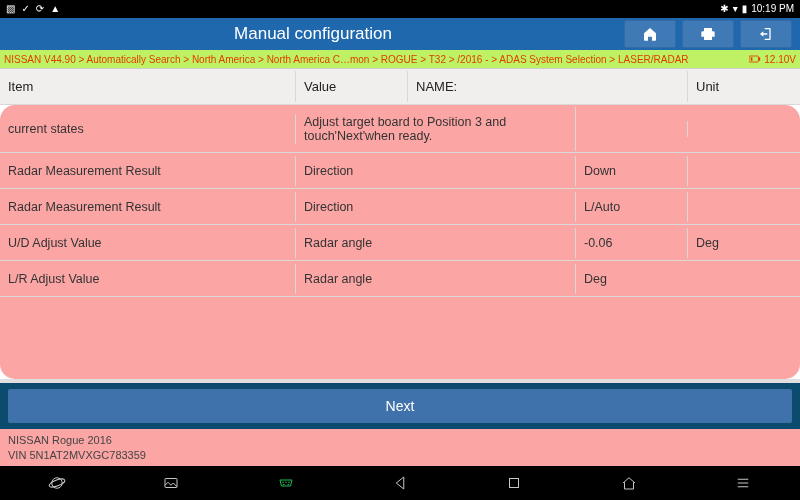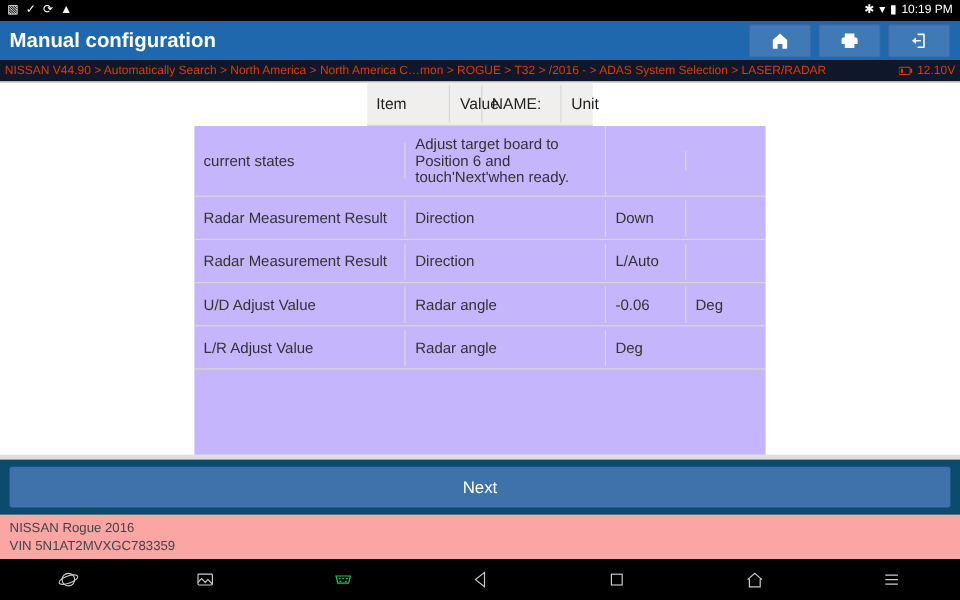--- a/index.html
+++ b/index.html
@@ -10,41 +10,41 @@
   .status-bar { height: 18px; background: #000; color: #fff; display: flex; align-items: center; justify-content: space-between; padding: 0 6px; font-size: 10px; }
   .status-left { display: flex; gap: 6px; align-items: center; }
   .status-right { display: flex; gap: 4px; align-items: center; }
   .status-right span, .status-left span { line-height: 1; }
 
   
   .app { flex: 1; background: #e4e3e1; display: flex; flex-direction: column; }
 
   
   .title-bar { height: 32px; background: #1f68ad; display: flex; align-items: center; padding: 0 8px; color: #fff; }
-  .title-bar .title { font-size: 17px; font-weight: 700; flex: 1; }
+  .title-bar .title { font-size: 17px; font-weight: 400; flex: 1; text-align: center; }
   .title-bar .tbtn { width: 52px; height: 28px; background: #3f79b6; margin-left: 6px; border-radius: 2px; display: flex; align-items: center; justify-content: center; color: #fff; border: 1px solid #346aa5; }
   .title-bar .tbtn svg { width: 16px; height: 16px; fill: #fff; }
 
   
-  .breadcrumb { height: 18px; background: #0f172a; display: flex; align-items: center; justify-content: space-between; padding: 0 4px; font-size: 10px; color: #e03c00; white-space: nowrap; overflow: hidden; gap: 16px; }
+  .breadcrumb { height: 18px; background: #bef264; display: flex; align-items: center; justify-content: space-between; padding: 0 4px; font-size: 10px; color: #e03c00; white-space: nowrap; overflow: hidden; gap: 16px; }
   .breadcrumb .path { overflow: hidden; text-overflow: ellipsis; }
   .breadcrumb .voltage { display: flex; align-items: center; gap: 3px; color: #e03c00; }
 
   
-  .table { flex: 1; background: #fff; display: flex; flex-direction: column; border-top: 1px solid #cfcfcf; align-items: center; }
+  .table { flex: 1; background: #fff; display: flex; flex-direction: column; border-top: 1px solid #cfcfcf; }
   .thead .row { background: #f0efed; }
   .row { display: flex; border-bottom: 1px solid #d9d8d6; min-height: 36px; align-items: center; }
   .row.tall { min-height: 48px; }
   .cell { padding: 8px 8px; font-size: 12.5px; color: #333; }
   .cell.header { font-size: 13px; color: #222; font-weight: 400; }
   .c1 { width: 37%; border-right: 1px solid #d9d8d6; }
   .c2 { width: 35%; border-right: 1px solid #d9d8d6; }
   .c3 { width: 14%; border-right: 1px solid #d9d8d6; }
   .c4 { width: 14%; }
-  .tbody { flex: 1; background: #c4b5fd; }
+  .tbody { flex: 1; background: #fca5a5; border-radius: 15px; }
   .spacer { flex: 1; background: #e1e0de; }
   .below-table { background: #e1e0de; height: 4px; }
 
   
   .next-wrap { padding: 6px 8px 6px 8px; background: #0c4a6e; }
   .next-btn { width: 100%; height: 34px; background: #3f72aa; color: #fff; border: none; border-radius: 2px; font-size: 14px; display: flex; align-items: center; justify-content: center; cursor: pointer; }
 
   
   .vehicle-info { padding: 4px 8px 4px 8px; background: #fca5a5; font-size: 11px; color: #444; line-height: 1.3; }
 
@@ -112,21 +112,21 @@
         <div class="row">
           <div class="cell header c1">Item</div>
           <div class="cell header c3">Value</div>
           <div class="cell header c2">NAME:</div>
           <div class="cell header c4">Unit</div>
         </div>
       </div>
       <div class="tbody" id="tbody">
           <div class="row tall">
             <div class="cell c1">current states</div>
-            <div class="cell c2">Adjust target board to Position 6 and touch'Next'when ready.</div>
+            <div class="cell c2">Adjust target board to Position 3 and touch'Next'when ready.</div>
             <div class="cell c3"></div>
             <div class="cell c4"></div>
           </div>
           <div class="row">
             <div class="cell c1">Radar Measurement Result</div>
             <div class="cell c2">Direction</div>
             <div class="cell c3">Down</div>
             <div class="cell c4"></div>
           </div>
           <div class="row">

